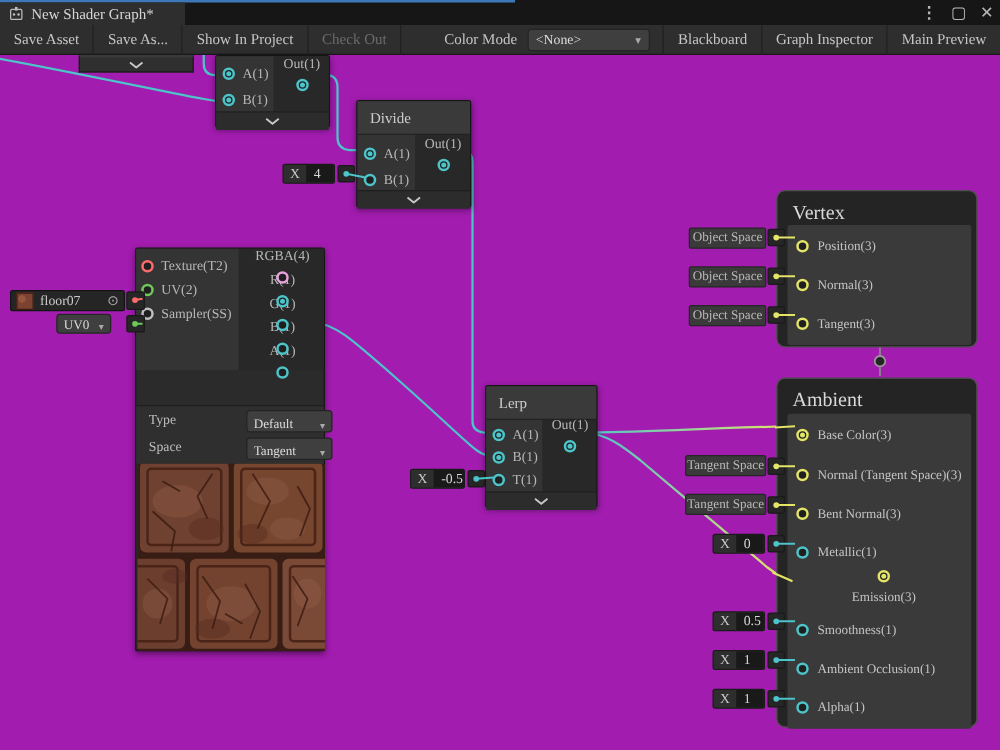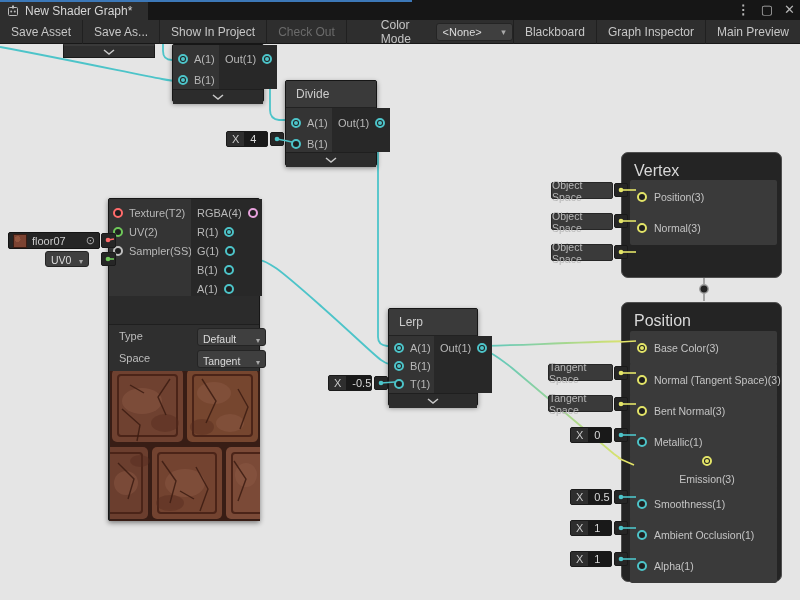--- a/index.html
+++ b/index.html
@@ -1,17 +1,17 @@
 <!DOCTYPE html>
 <html><head>
 <meta charset="utf-8">
 <style>
   html,body{margin:0;padding:0;background:#000;}
-  #app{position:relative;width:800px;height:600px;background:#e5e5e5;overflow:hidden;
-       font-family:Liberation Sans, sans-serif;-webkit-font-smoothing:antialiased;}
+  #app{position:relative;width:800px;height:600px;background:#a21caf;overflow:hidden;
+       font-family:Liberation Serif, serif;-webkit-font-smoothing:antialiased;}
   
   .titlebar{position:absolute;top:0;left:0;width:800px;height:20px;background:#161616;}
   .accent-line{position:absolute;top:0;left:0;width:412px;height:2px;background:#3c78b8;}
   .tab{position:absolute;top:2px;left:0;width:148px;height:18px;background:#2e2e2e;
        display:flex;align-items:center;gap:6px;padding-left:7px;box-sizing:border-box;
        color:#d6d6d6;font-size:12px;white-space:nowrap;}
   .winctl{position:absolute;right:5px;top:1px;height:18px;display:flex;gap:11px;align-items:center;
           color:#b6b6b6;font-size:13px;}
   .winctl span{cursor:default;line-height:18px;}
   
@@ -35,21 +35,21 @@
   .node,.blk,.widget{z-index:3;}
   
   .node{position:absolute;background:#2b2b2b;border:1px solid #161616;border-radius:2px;
         box-shadow:0 2px 5px rgba(0,0,0,.45);box-sizing:border-box;}
   .node-title{height:26px;line-height:26px;background:#3a3a3a;color:#cccccc;font-size:12px;
               padding:0 10px;border-bottom:1px solid #222;}
   .node-body{display:flex;align-items:stretch;}
   .in-col{background:#343434;padding:4px 6px 4px 5px;box-sizing:border-box;}
   .out-col{background:#282828;padding:4px 5px 4px 6px;flex:1;box-sizing:border-box;}
   .prow{display:flex;align-items:center;gap:6px;font-size:11px;color:#b8b8b8;white-space:nowrap;}
-  .out-col .prow{justify-content:flex-start;}
+  .out-col .prow{justify-content:center;flex-direction:column;}
   .chev-bar{height:14px;background:#2c2c2c;border-top:1px solid #1f1f1f;display:flex;
             align-items:center;justify-content:center;}
   
   .port{width:6px;height:6px;border:2px solid var(--pc,#4dc4c9);border-radius:50%;
         background:#1f1f1f;position:relative;flex:none;}
   .port.filled::after{content:"";position:absolute;inset:1px;background:var(--pc);border-radius:50%;}
   .c-cyan{--pc:#4dc4c9;} .c-yellow{--pc:#e3e468;} .c-red{--pc:#ff6b6b;}
   .c-green{--pc:#6fc85a;} .c-pink{--pc:#e8a2dd;} .c-gray{--pc:#c0c0c0;}
   
   .blk{position:absolute;background:#242424;border:1px solid #4f4f4f;border-radius:7px;
@@ -363,31 +363,35 @@
   <div class="blk" style="left:621px;top:152px;width:161px;height:126px;">
     <div class="blk-title">Vertex</div>
     <div class="brow" style="top:27px;">
       <span class="port c-yellow"></span>
       <span>Position(3)</span>
     </div>
     <div class="brow" style="top:58px;">
       <span class="port c-yellow"></span>
       <span>Normal(3)</span>
     </div>
+    <div class="brow" style="top:89px;">
+      <span class="port c-yellow"></span>
+      <span>Tangent(3)</span>
+    </div>
   </div>
 
   <div class="widget chip" style="left:551px;top:182px;width:62px;height:17px;">Object Space</div>
   <div class="widget dotbox" style="left:614px;top:183px;width:14px;height:14px;"></div>
   <div class="widget chip" style="left:551px;top:213px;width:62px;height:17px;">Object Space</div>
   <div class="widget dotbox" style="left:614px;top:214px;width:14px;height:14px;"></div>
   <div class="widget chip" style="left:551px;top:244px;width:62px;height:17px;">Object Space</div>
   <div class="widget dotbox" style="left:614px;top:245px;width:14px;height:14px;"></div>
 
   <div class="blk" style="left:621px;top:302px;width:161px;height:280px;">
-    <div class="blk-title">Position</div>
+    <div class="blk-title">Ambient</div>
     <div class="brow" style="top:28px;">
       <span class="port filled c-yellow"></span>
       <span>Base Color(3)</span>
     </div>
     <div class="brow" style="top:60px;">
       <span class="port c-yellow"></span>
       <span>Normal (Tangent Space)(3)</span>
     </div>
     <div class="brow" style="top:91px;">
       <span class="port c-yellow"></span>

